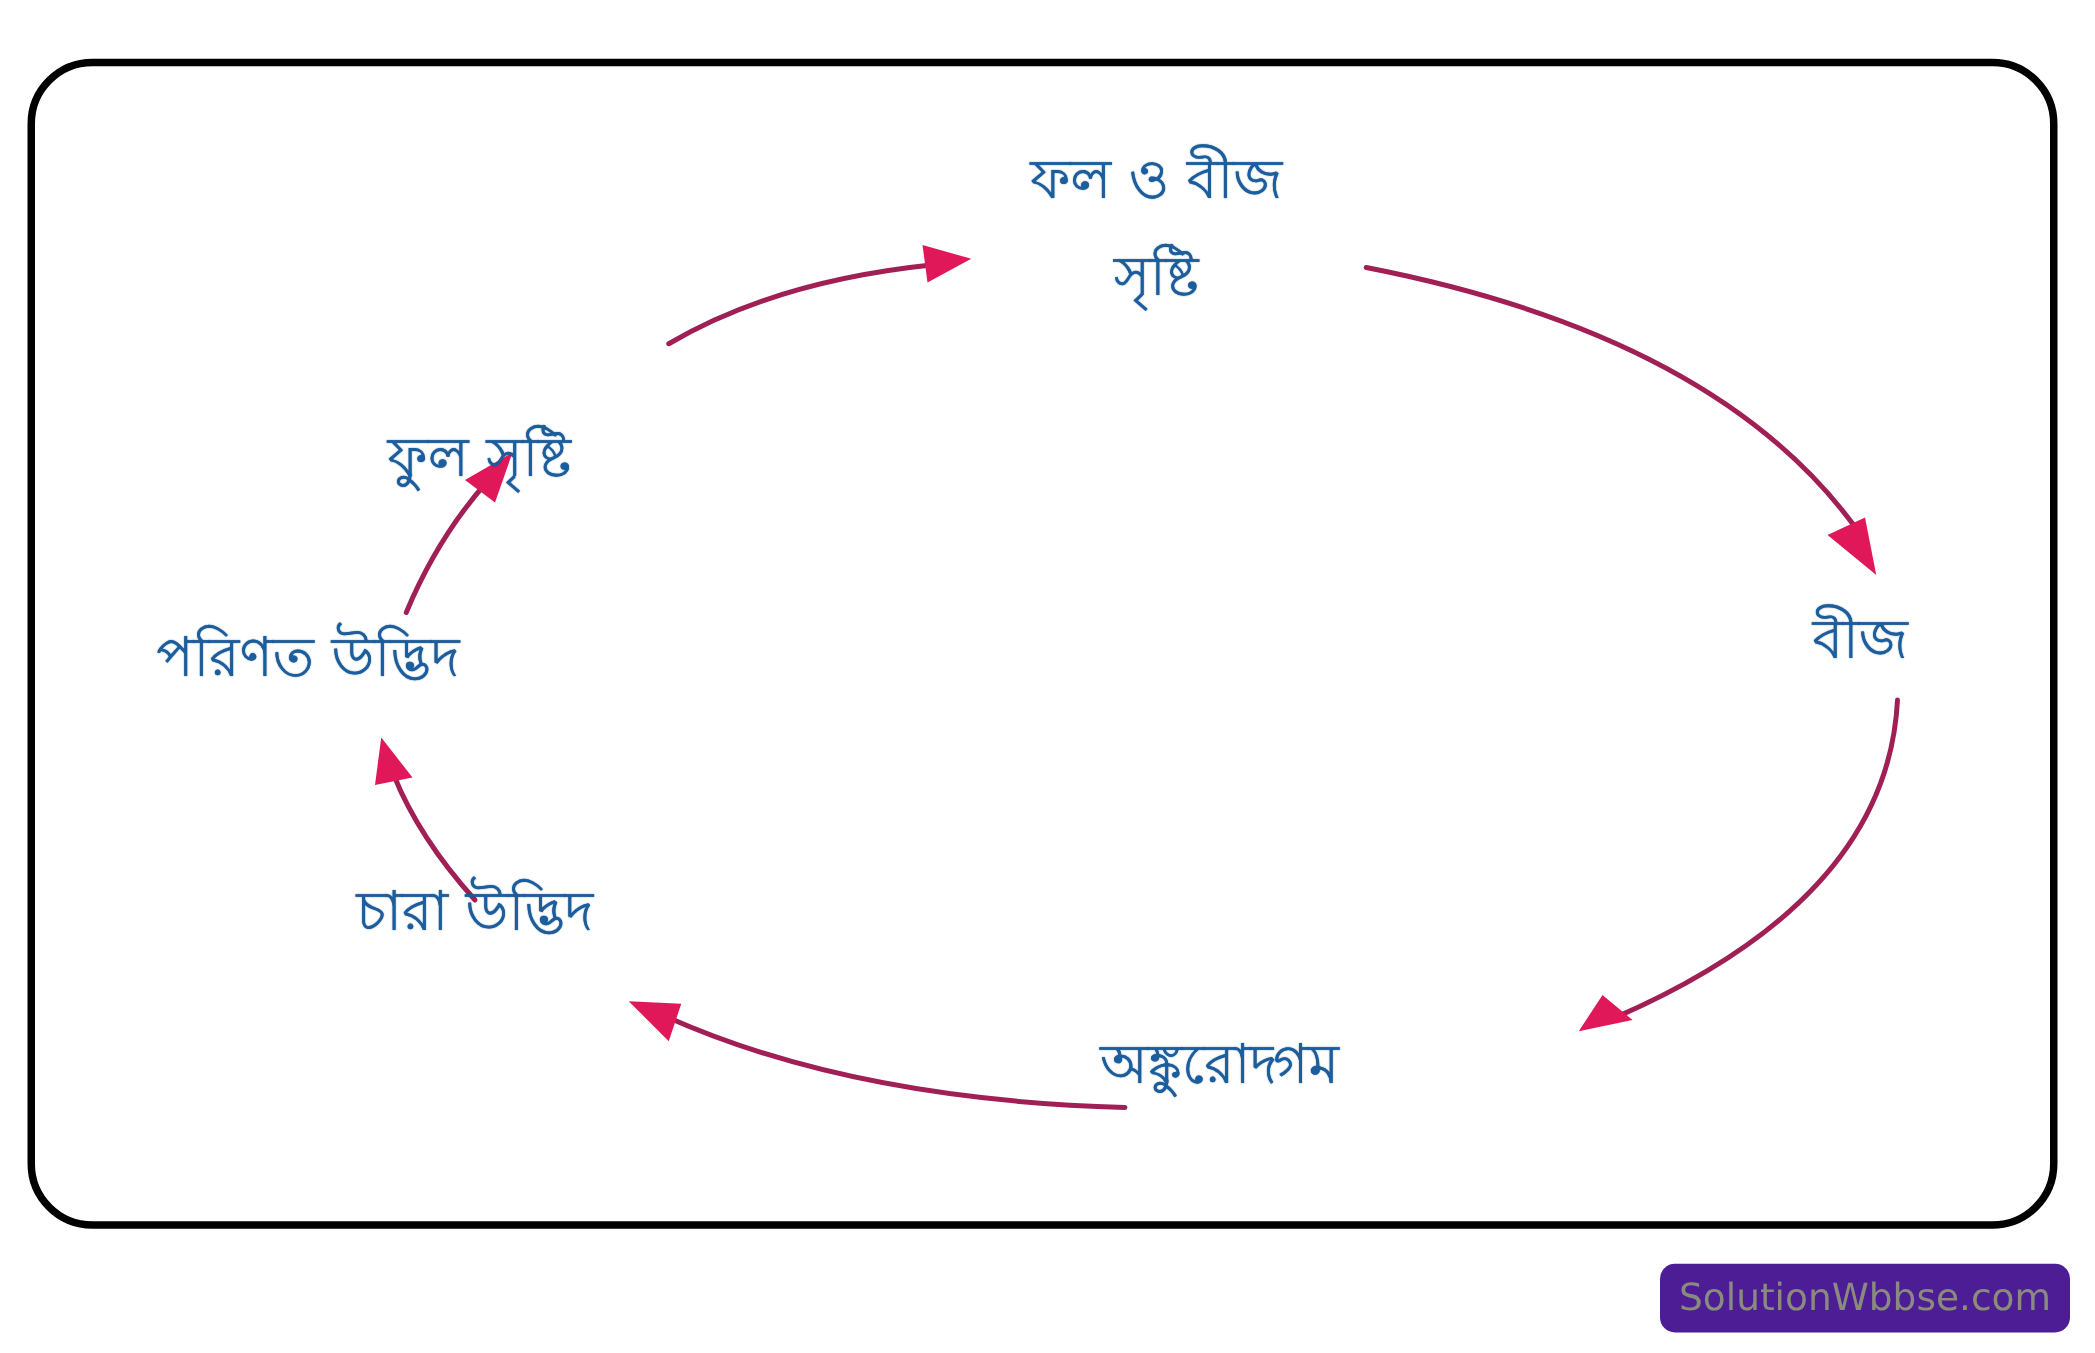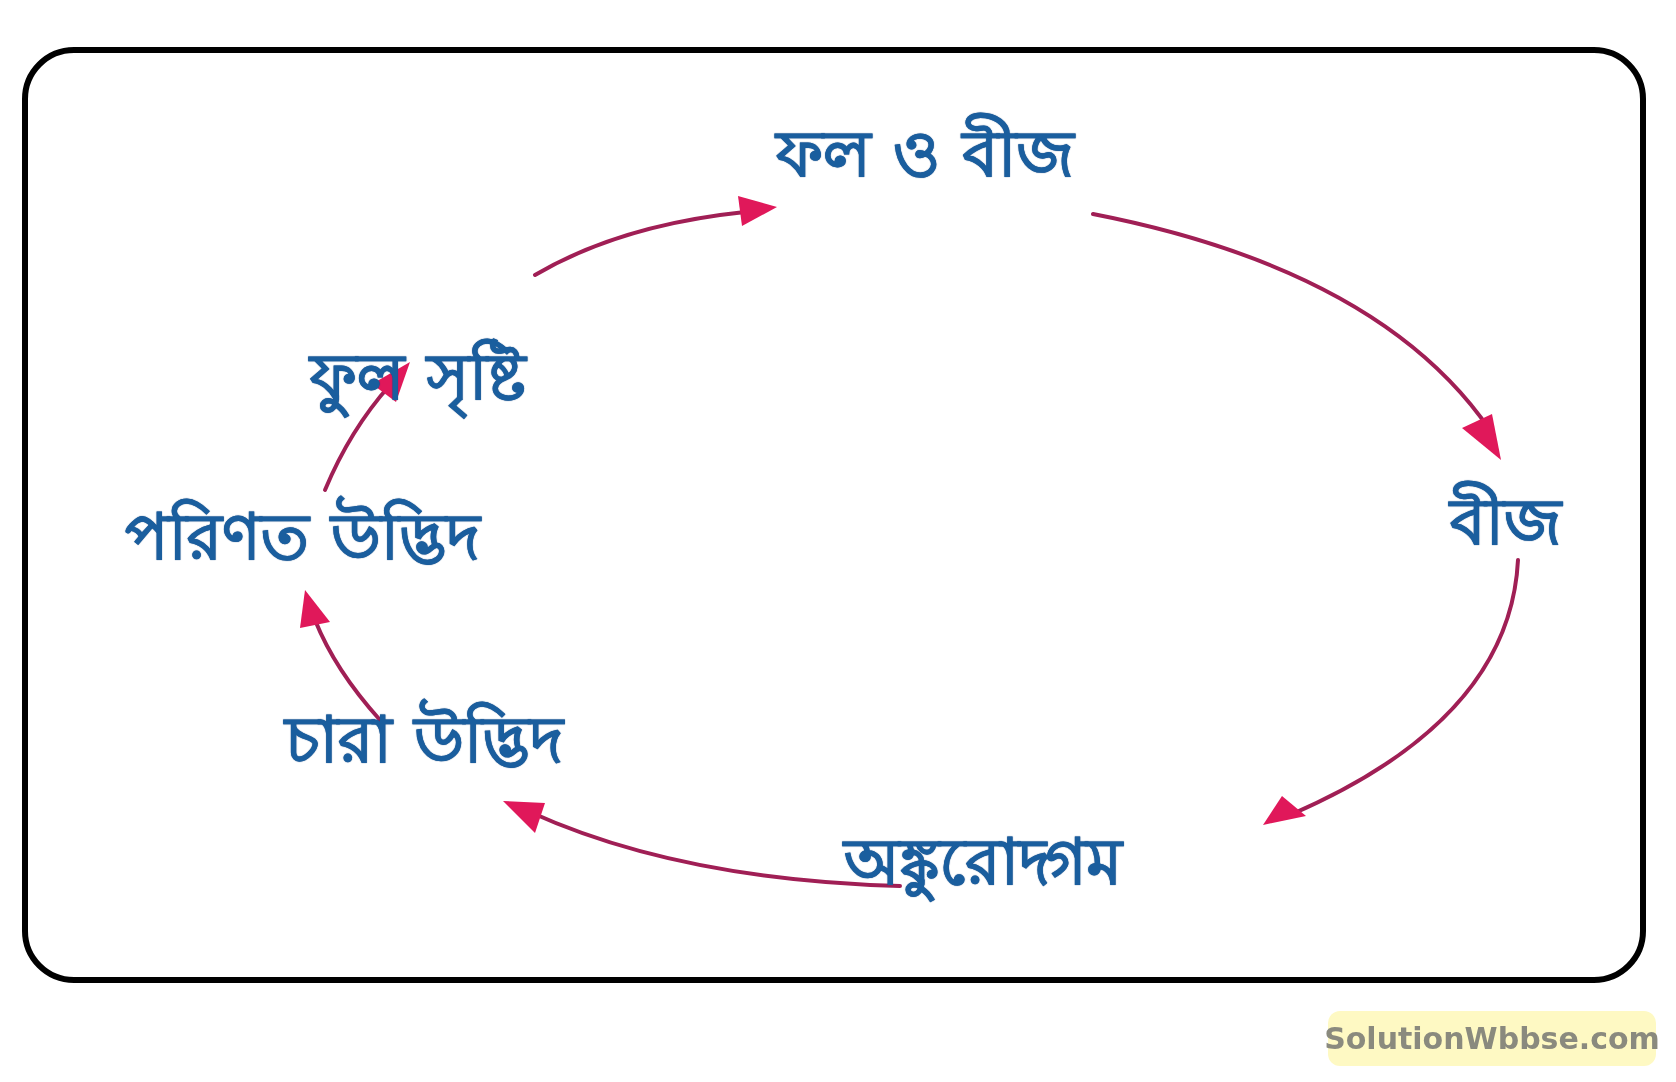--- a/index.html
+++ b/index.html
@@ -4,28 +4,28 @@
   <style>
     html, body { margin: 0; padding: 0; background: #ffffff; }
     body { width: 1676px; height: 1082px; position: relative; overflow: hidden; font-family: "DejaVu Sans", sans-serif; }
     .frame {
       position: absolute; left: 22px; top: 47px; width: 1612px; height: 924px;
       border: 6px solid #000; border-radius: 52px; background: #fff;
     }
     svg.arrows { position: absolute; left: 0; top: 0; width: 1676px; height: 1082px; pointer-events: none; }
     .label {
       position: absolute; color: #1a5e9e; font-family: "DejaVu Sans", sans-serif;
-      font-size: 64px; line-height: 1; white-space: nowrap; font-weight: bold;
+      font-size: 44px; line-height: 1; white-space: nowrap; font-weight: normal;
       text-shadow: 0 0 1px #0d3f7a;
     }
     .label.center { text-align: center; }
     .watermark {
       position: absolute; left: 1328px; top: 1011px; width: 328px; height: 55px;
-      background: #fef9c3; border-radius: 12px; display: flex; align-items: center; justify-content: center;
-      color: #8a8a7e; font-family: "DejaVu Sans", sans-serif; font-weight: bold; font-size: 30px;
+      background: #4c1d95; border-radius: 12px; display: flex; align-items: center; justify-content: center;
+      color: #8a8a7e; font-family: "DejaVu Sans", sans-serif; font-weight: normal; font-size: 30px;
     }
   </style>
 </head>
 <body>
 
 <div class="frame"></div>
 
 <svg class="arrows" viewBox="0 0 1676 1082" xmlns="http://www.w3.org/2000/svg">
   <g fill="none" stroke="#a01f55" stroke-width="4" stroke-linecap="round">
     <path d="M1093 214 Q1380 270 1490 430"></path>
@@ -40,25 +40,26 @@
     <polygon points="1263,825 1282,796 1306,816"></polygon>
     <polygon points="503,801 545,803 535,833"></polygon>
     <polygon points="305,590 330,622 300,628"></polygon>
     <polygon points="410,362 396,402 372,384"></polygon>
     <polygon points="777,207 738,196 742,226"></polygon>
   </g>
 </svg>
 
 <div class="label center" style="left:760px; top:122px; width:330px;">
   <div>ফল ও বীজ</div>
+  <div style="margin-top:34px;">সৃষ্টি</div>
 </div>
 
 <div class="label" style="left:1450px; top:490px;">বীজ</div>
 
-<div class="label" style="left:844px; top:830px;">অঙ্কুরোদ্গম</div>
+<div class="label" style="left:880px; top:830px;">অঙ্কুরোদ্গম</div>
 
 <div class="label" style="left:285px; top:708px;text-align:center;">চারা উদ্ভিদ</div>
 
 <div class="label" style="left:125px; top:505px;text-align:right;">পরিণত উদ্ভিদ</div>
 
 <div class="label" style="left:310px; top:303px;margin-top:42px;">ফুল সৃষ্টি</div>
 
 <div class="watermark">
   <span>SolutionWbbse.com</span>
 </div>

